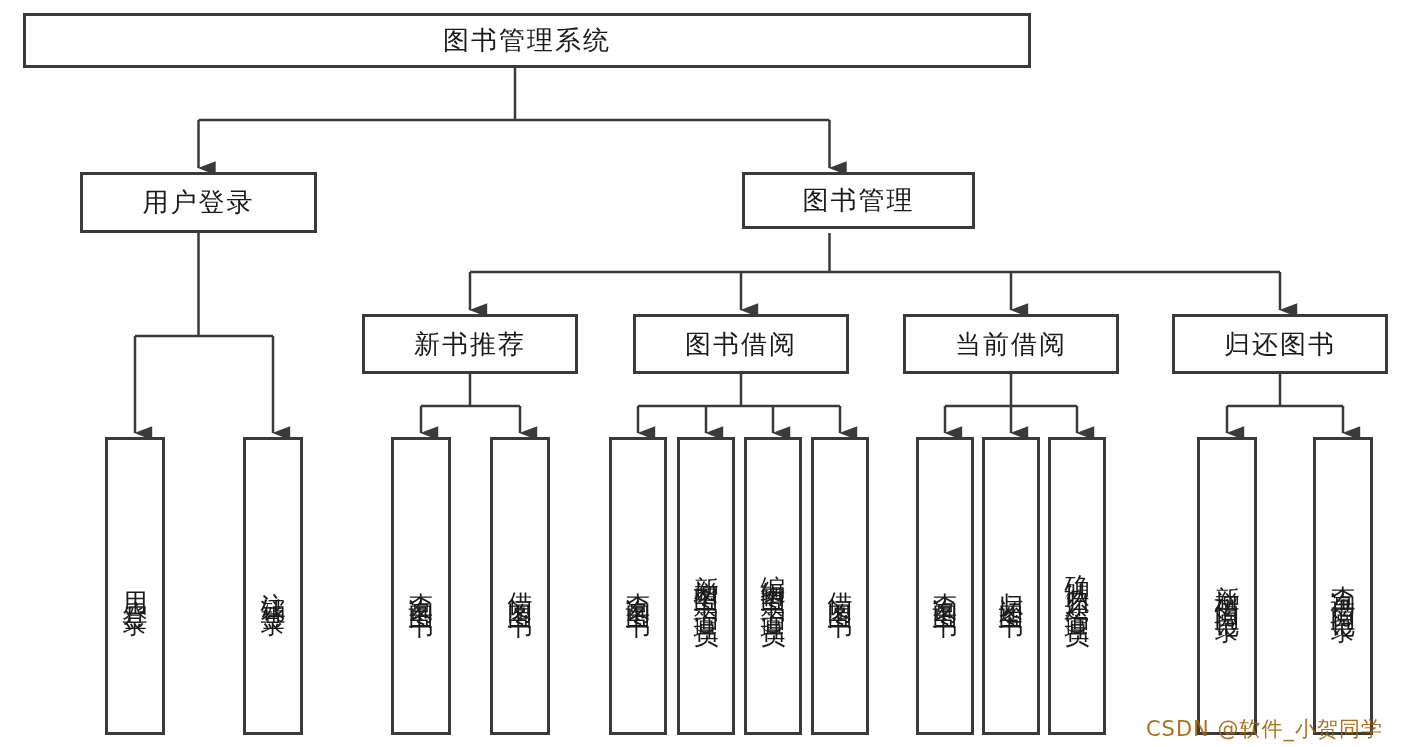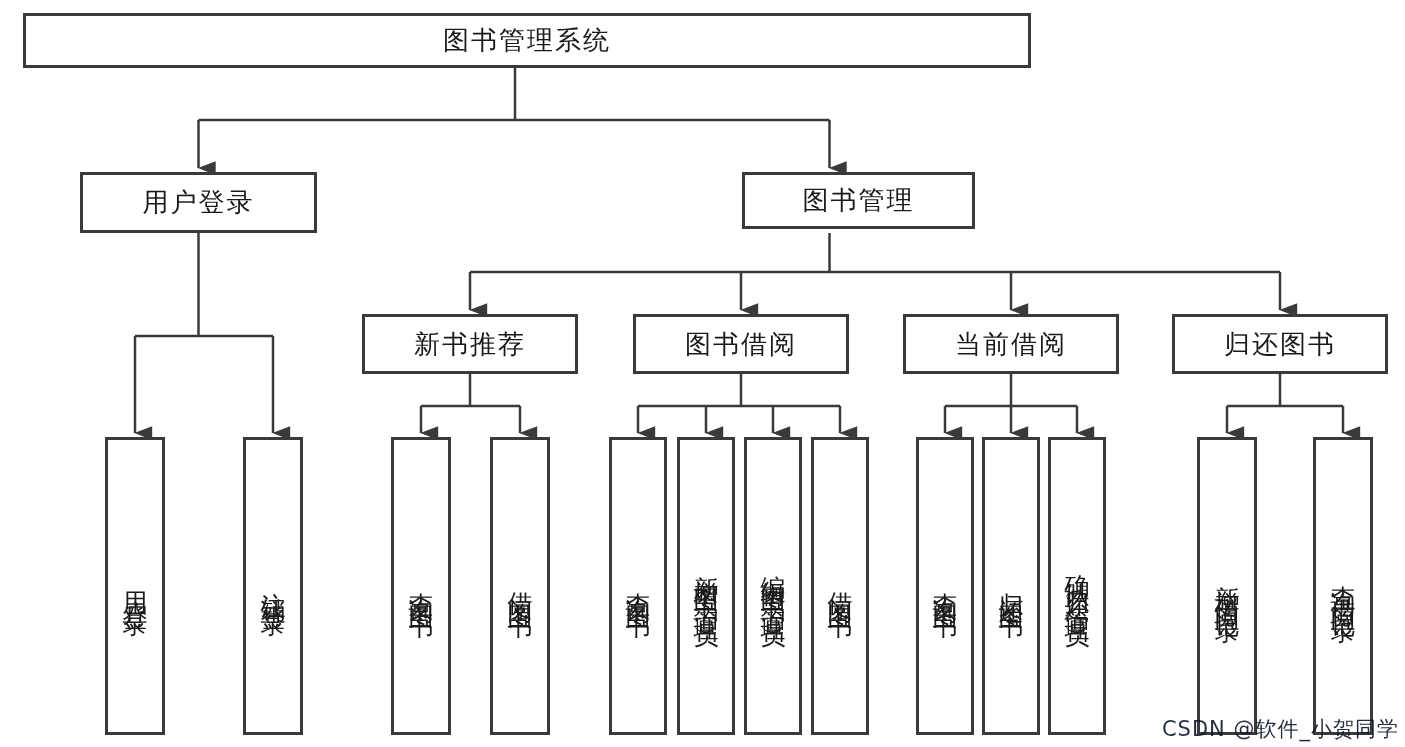--- a/index.html
+++ b/index.html
@@ -59,25 +59,25 @@
     line-height: 1;
     white-space: nowrap;
   }
   .g1a { left: 105px; }  .g1b { left: 243px; }
   .g2a { left: 391px; }  .g2b { left: 490px; }
   .g3a { left: 609px; }  .g3b { left: 677px; }  .g3c { left: 744px; }  .g3d { left: 811px; }
   .g4a { left: 916px; }  .g4b { left: 982px; }  .g4c { left: 1048px; }
   .g5a { left: 1197px; } .g5b { left: 1313px; }
   #watermark {
     position: absolute;
-    right: 6px;
+    right: 22px;
     bottom: 4px;
     font-size: 21px;
     letter-spacing: 1px;
-    color: #0f172a;
+    color: #a16207;
     opacity: 0.9;
     z-index: 2;
     white-space: nowrap;
   }
 </style>
 </head>
 <body>
 
 <div id="stage">
 

